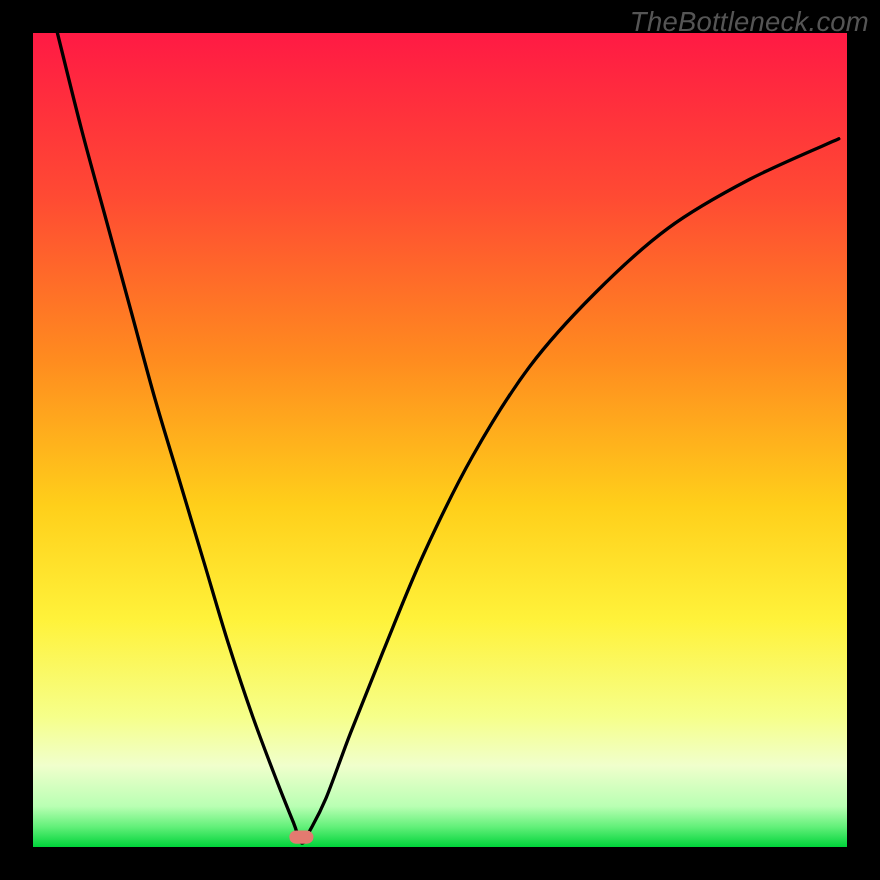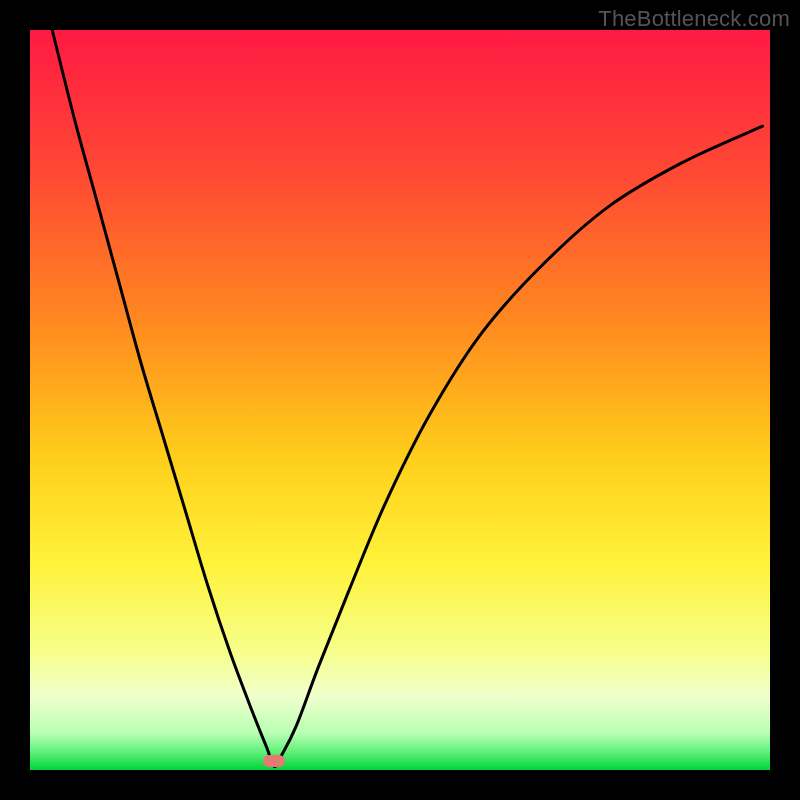--- a/index.html
+++ b/index.html
@@ -9,24 +9,25 @@
     background: #000;
     position: relative;
     overflow: hidden;
     font-family: Arial, Helvetica, sans-serif;
   }
   .watermark {
     position: absolute;
     top: 6px;
     right: 10px;
     color: #555;
-    font-size: 22px;
+    font-size: 25px;
     font-weight: 400;
     z-index: 10;
     letter-spacing: 0.2px;
+    font-style: italic;
   }
   .plot-area {
     position: absolute;
     left: 30px;
     top: 30px;
     width: 740px;
     height: 740px;
     overflow: hidden;
   }
   .gradient {

